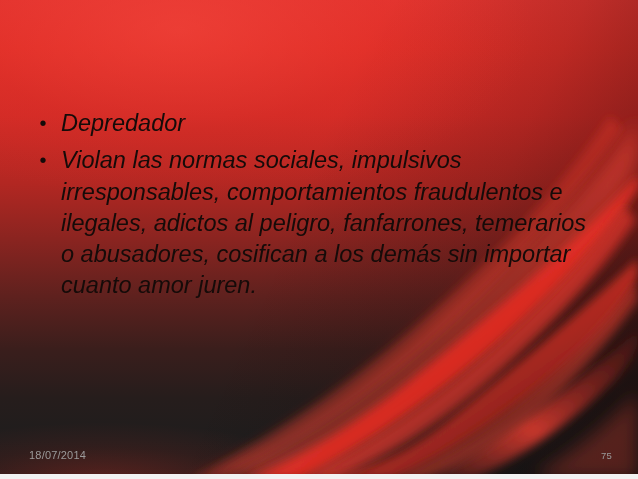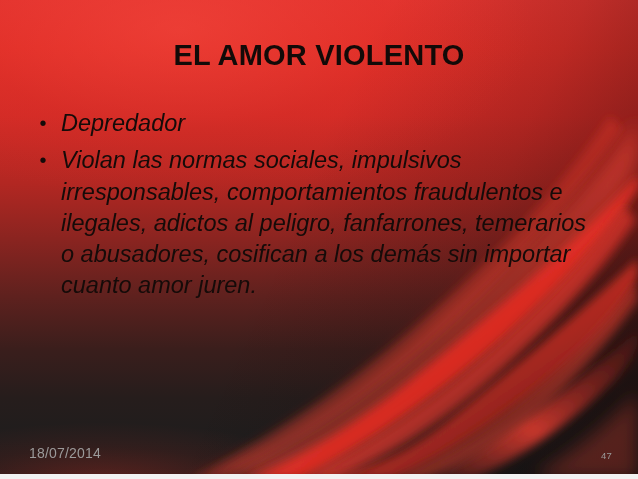--- a/index.html
+++ b/index.html
@@ -126,21 +126,21 @@
     flex: 1 1 auto;
     padding-left: 5px;
     font-style: italic;
   }
 
   
   .footer-date {
     position: absolute;
     left: 29px;
     bottom: 18px;
-    font-size: 14px;
+    font-size: 11px;
     color: #9b9a9a;
     letter-spacing: 0.2px;
   }
   .footer-page {
     position: absolute;
     right: 26px;
     bottom: 18px;
     font-size: 9.5px;
     color: #9b9a9a;
     letter-spacing: 0.2px;
@@ -213,35 +213,34 @@
         <path d="M392,479 C450,456 514,412 566,362 C600,330 624,300 636,282 L638,300 C622,324 594,360 556,396 C506,444 448,470 420,479 Z" fill="#ff4634" opacity="0.45"></path>
         <path d="M190,479 C268,440 352,382 424,318 C500,252 566,180 610,116 L622,128 C576,196 510,270 434,338 C358,406 272,458 218,479 Z" fill="#ff4232" opacity="0.30"></path>
       </g>
 
       <g filter="url(#softer)">
         <path d="M638,392 C612,420 576,450 540,472 L540,479 L638,479 Z" fill="#ff4a38" opacity="0.28"></path>
       </g>
     </svg>
   </div>
 
-  <div class="title">EL AMOR VIOLENTO</div>
 
   <div class="body-block">
 
     <div class="bullet-row">
       <span class="bullet-dot">•</span>
       <span class="bullet-text">Depredador</span>
     </div>
 
     <div class="bullet-row">
       <span class="bullet-dot">•</span>
       <span class="bullet-text">Violan las normas sociales, impulsivos irresponsables, comportamientos fraudulentos e ilegales, adictos al peligro, fanfarrones, temerarios o abusadores, cosifican a los demás sin importar cuanto amor juren.</span>
     </div>
 
   </div>
 
   <div class="footer-date">18/07/2014</div>
 
-  <div class="footer-page">47</div>
+  <div class="footer-page">75</div>
 
   <div class="bottom-rule"></div>
 
 </div>
 
 </body></html>

